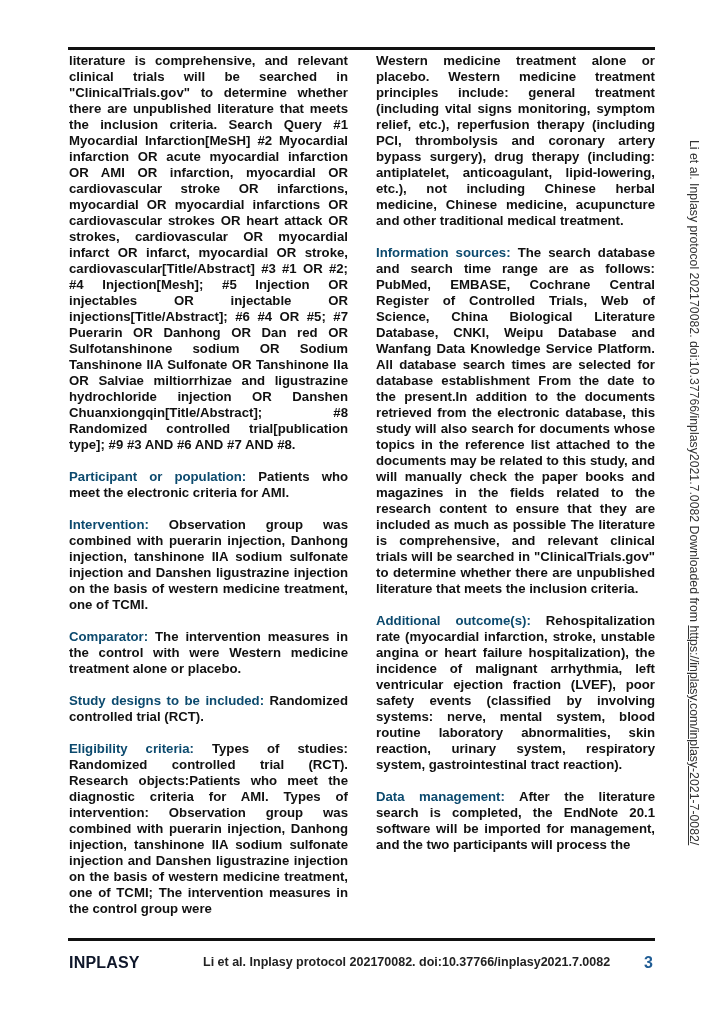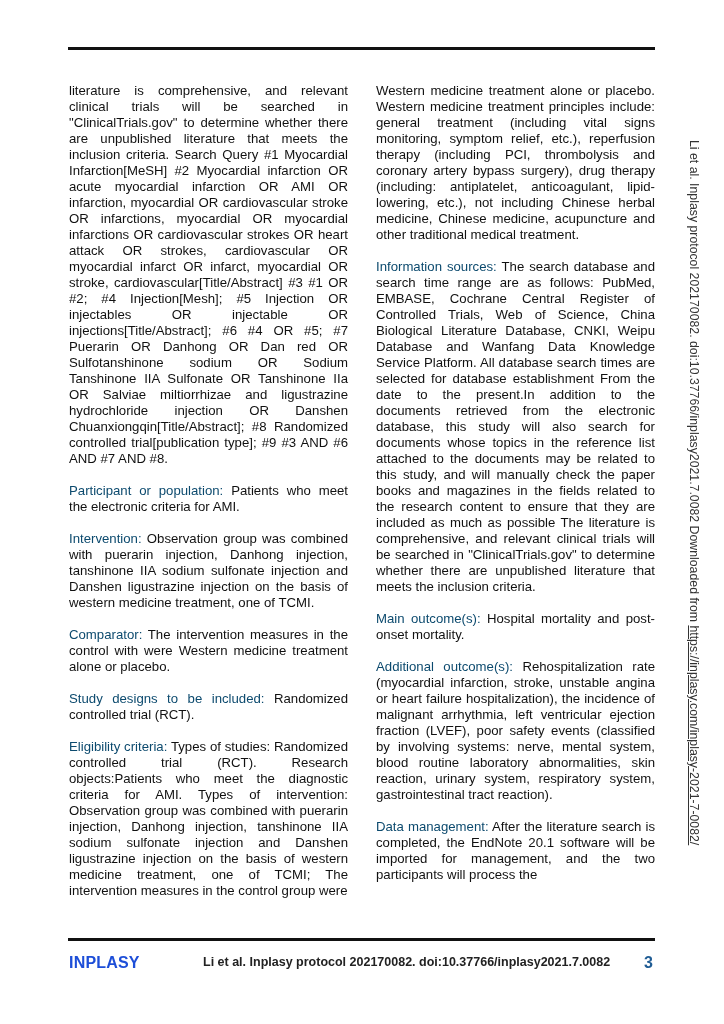--- a/index.html
+++ b/index.html
@@ -1,28 +1,28 @@
 <!DOCTYPE html>
 <html><head>
 <meta charset="utf-8">
 <style>
   html, body { margin: 0; padding: 0; background: #ffffff; }
   body { width: 724px; height: 1024px; position: relative; overflow: hidden;
          font-family: "Liberation Sans", "DejaVu Sans", sans-serif; color: #111111; }
   .rule { position: absolute; left: 68px; width: 587px; height: 3px; background: #111111; }
   .rule.top { top: 47px; }
   .rule.bottom { top: 938px; }
-  .col { position: absolute; top: 83px; width: 279px; font-size: 13.2px; line-height: 16px;
-         font-weight: normal; text-align: justify; }
+  .col { position: absolute; top: 53px; width: 279px; font-size: 13.2px; line-height: 16px;
+         font-weight: bold; text-align: justify; }
   .col.left { left: 69px; }
   .col.right { left: 376px; }
   .col p { margin: 0 0 16px 0; }
   .label { color: #0c4a6e; }
   .footer-brand { position: absolute; left: 69px; top: 954px; font-size: 16px; font-weight: bold;
-                  color: #1d4ed8; letter-spacing: 0.2px; }
+                  color: #0f172a; letter-spacing: 0.2px; }
   .footer-cite { position: absolute; left: 203px; top: 955px; font-size: 12.5px; color: #222222; font-weight: bold; }
   .footer-page { position: absolute; left: 644px; top: 954px; font-size: 16px; font-weight: bold; color: #1f5c94; }
   .side-note { position: absolute; left: 701px; top: 140px; transform-origin: 0 0;
                transform: rotate(90deg); white-space: nowrap; font-size: 12.3px; color: #333333; }
   .side-note .link { text-decoration: underline; }
 </style>
 </head>
 <body>
 
 <div class="rule top"></div>
@@ -32,21 +32,20 @@
   <p><span class="label">Participant or population:</span><span> Patients who meet the electronic criteria for AMI.</span></p>
   <p><span class="label">Intervention:</span><span> Observation group was combined with puerarin injection, Danhong injection, tanshinone IIA sodium sulfonate injection and Danshen ligustrazine injection on the basis of western medicine treatment, one of TCMI.</span></p>
   <p><span class="label">Comparator:</span><span> The intervention measures in the control with were Western medicine treatment alone or placebo.</span></p>
   <p><span class="label">Study designs to be included:</span><span> Randomized controlled trial (RCT).</span></p>
   <p><span class="label">Eligibility criteria:</span><span> Types of studies: Randomized controlled trial (RCT). Research objects:Patients who meet the diagnostic criteria for AMI. Types of intervention: Observation group was combined with puerarin injection, Danhong injection, tanshinone IIA sodium sulfonate injection and Danshen ligustrazine injection on the basis of western medicine treatment, one of TCMI; The intervention measures in the control group were</span></p>
 </div>
 
 <div class="col right">
   <p>Western medicine treatment alone or placebo. Western medicine treatment principles include: general treatment (including vital signs monitoring, symptom relief, etc.), reperfusion therapy (including PCI, thrombolysis and coronary artery bypass surgery), drug therapy (including: antiplatelet, anticoagulant, lipid-lowering, etc.), not including Chinese herbal medicine, Chinese medicine, acupuncture and other traditional medical treatment.</p>
   <p><span class="label">Information sources:</span><span> The search database and search time range are as follows: PubMed, EMBASE, Cochrane Central Register of Controlled Trials, Web of Science, China Biological Literature Database, CNKI, Weipu Database and Wanfang Data Knowledge Service Platform. All database search times are selected for database establishment From the date to the present.In addition to the documents retrieved from the electronic database, this study will also search for documents whose topics in the reference list attached to the documents may be related to this study, and will manually check the paper books and magazines in the fields related to the research content to ensure that they are included as much as possible The literature is comprehensive, and relevant clinical trials will be searched in "ClinicalTrials.gov" to determine whether there are unpublished literature that meets the inclusion criteria.</span></p>
-  <p><span class="label">Main outcome(s):</span><span> Hospital mortality and post-onset mortality.</span></p>
   <p><span class="label">Additional outcome(s):</span><span> Rehospitalization rate (myocardial infarction, stroke, unstable angina or heart failure hospitalization), the incidence of malignant arrhythmia, left ventricular ejection fraction (LVEF), poor safety events (classified by involving systems: nerve, mental system, blood routine laboratory abnormalities, skin reaction, urinary system, respiratory system, gastrointestinal tract reaction).</span></p>
   <p><span class="label">Data management:</span><span> After the literature search is completed, the EndNote 20.1 software will be imported for management, and the two participants will process the</span></p>
 </div>
 
 <div class="side-note">
   <span>Li et al. Inplasy protocol 202170082. doi:10.37766/inplasy2021.7.0082 Downloaded from </span><span class="link">https://inplasy.com/inplasy-2021-7-0082/</span>
 </div>
 
 <div class="rule bottom"></div>
 

